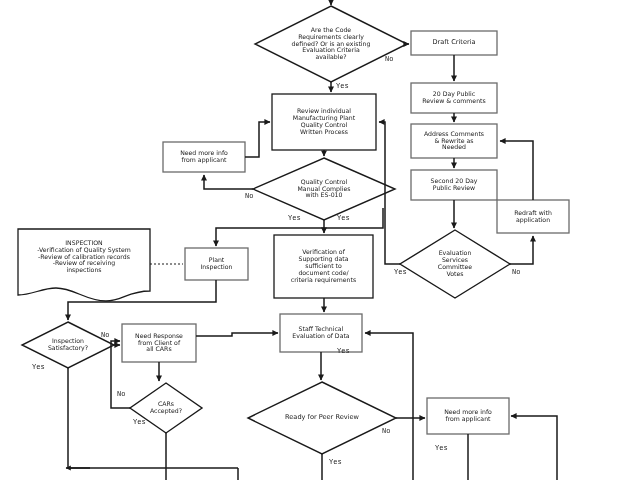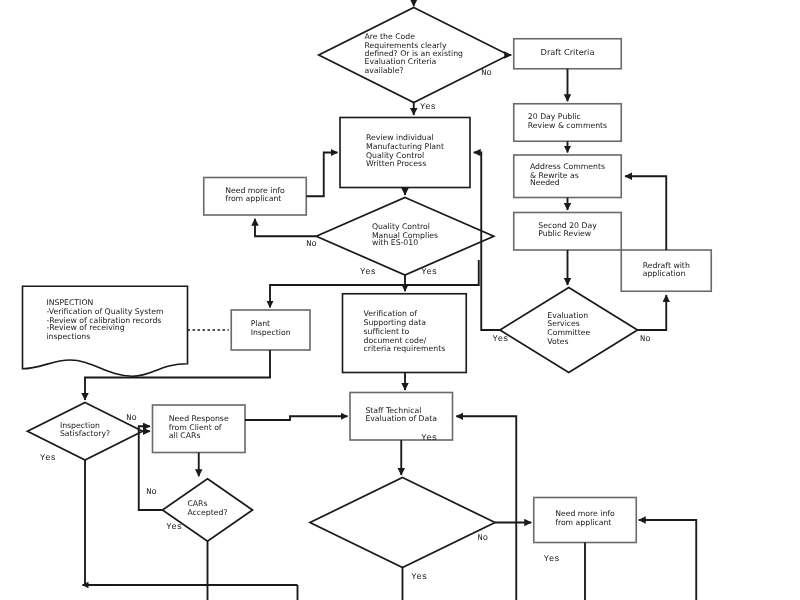--- a/index.html
+++ b/index.html
@@ -20,21 +20,21 @@
     left: 0;
     top: 0;
     width: 640px;
     height: 480px;
   }
   .node-text {
     position: absolute;
     display: flex;
     align-items: center;
     justify-content: center;
-    text-align: left;
+    text-align: center;
     color: #1a1a1a;
     line-height: 1.12;
     pointer-events: none;
     white-space: pre-line;
   }
   .t6 { font-size: 6.2px; }
   .t65 { font-size: 6.6px; }
   .edge-label {
     position: absolute;
     font-size: 7px;
@@ -212,20 +212,21 @@
   <div class="node-text t6" style="left:122px; top:324px; width:74px;  height:38px;">Need Response
 from Client of
 all CARs</div>
 
   <div class="node-text t6" style="left:134px; top:394px; width:64px;  height:28px;">CARs
 Accepted?</div>
 
   <div class="node-text t6" style="left:280px; top:314px; width:82px;  height:38px;">Staff Technical
 Evaluation of Data</div>
 
+  <div class="node-text t65" style="left:252px; top:406px; width:140px; height:24px;">Ready for Peer Review</div>
 
   <div class="node-text t6" style="left:427px; top:398px; width:82px;  height:36px;">Need more info
 from applicant</div>
 
   <div class="edge-label" style="left:385px; top:55px;">No</div>
   <div class="edge-label" style="left:336px; top:82px;">Yes</div>
   <div class="edge-label" style="left:245px; top:192px;">No</div>
   <div class="edge-label" style="left:288px; top:214px;">Yes</div>
   <div class="edge-label" style="left:337px; top:214px;">Yes</div>
   <div class="edge-label" style="left:394px; top:268px;">Yes</div>

